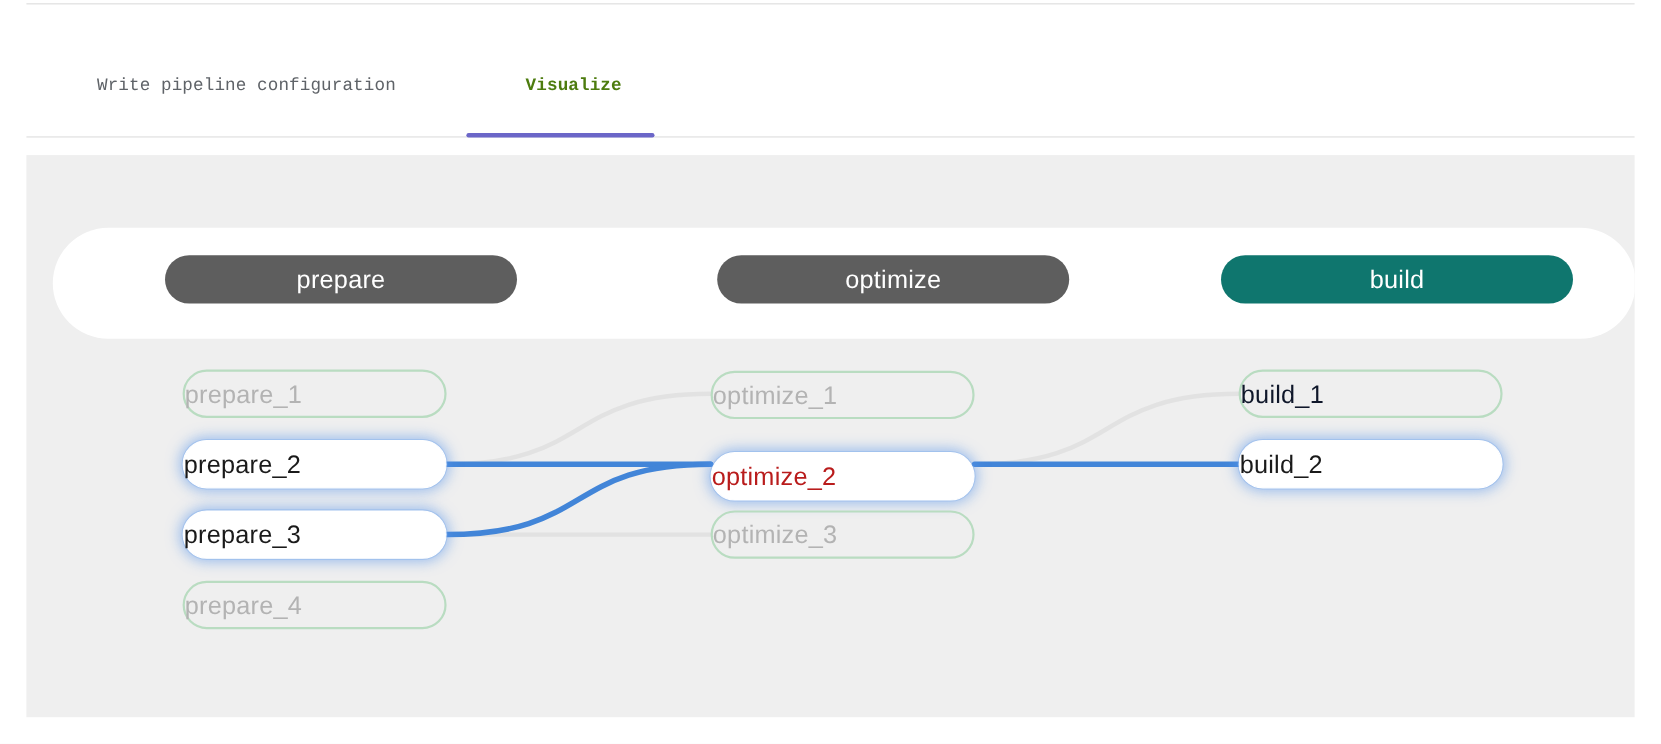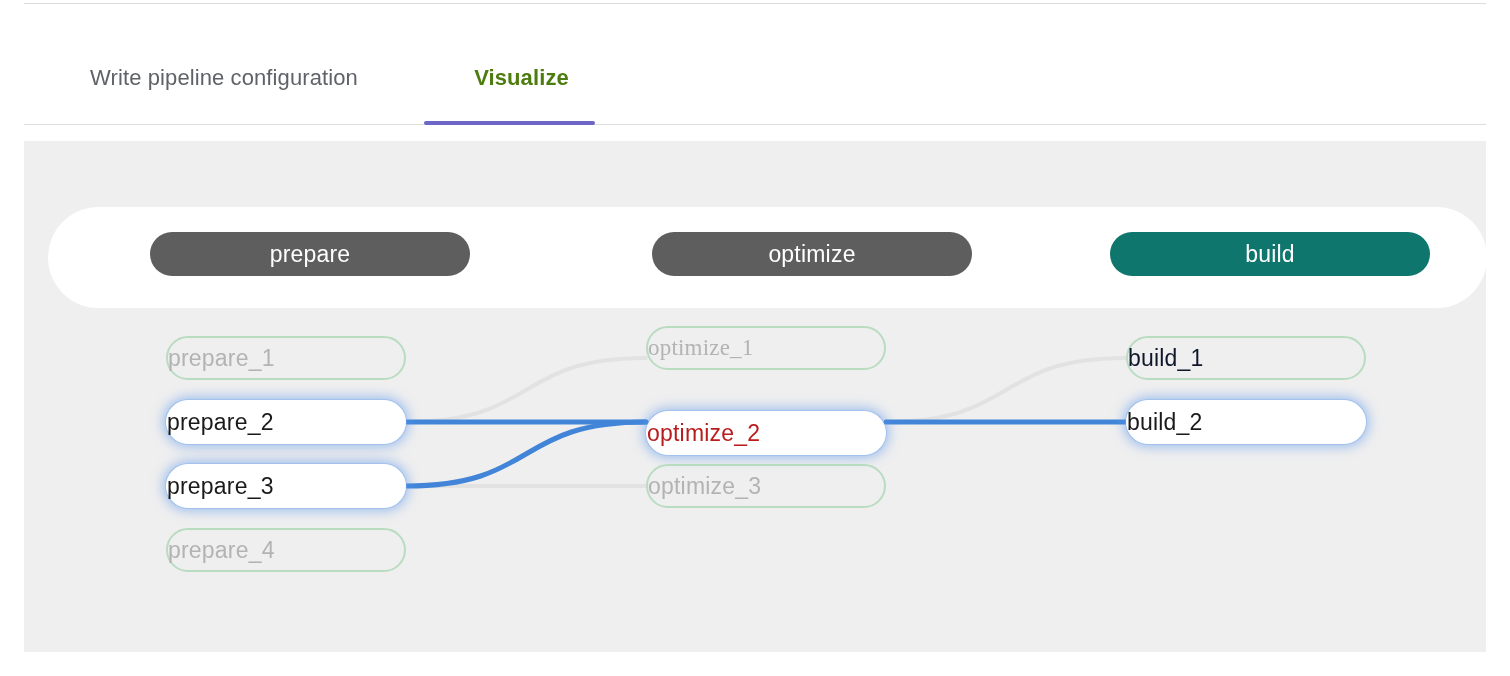--- a/index.html
+++ b/index.html
@@ -51,22 +51,23 @@
     height: 95px;
     display: flex;
     align-items: center;
     justify-content: center;
     box-sizing: border-box;
     cursor: pointer;
     user-select: none;
     white-space: nowrap;
   }
   .tab-label {
-    font-size: 22px;
+    font-size: 16px;
     letter-spacing: .1px;
+    font-family: Liberation Mono, monospace;
   }
   .tab-inactive { left: 0px; width: 400px; }
   .tab-inactive .tab-label { color: #5f6368; font-weight: 400; }
   .tab-active { left: 400px; width: 195px; }
   .tab-active .tab-label { color: #4d7c0f; font-weight: 700; }
   .tab-active-bar {
     position: absolute;
     left: 400px;
     top: 91px;
     width: 171px;
@@ -203,21 +204,21 @@
         </div>
         <div class="node active" style="left: 142px; top: 259px; color: rgb(26, 26, 26);">
           <span>prepare_2</span>
         </div>
         <div class="node active" style="left: 142px; top: 323px; color: rgb(26, 26, 26);">
           <span>prepare_3</span>
         </div>
         <div class="node dim" style="left: 142px; top: 387px; border-color: rgb(185, 220, 193); color: rgb(179, 179, 179);">
           <span>prepare_4</span>
         </div>
-        <div class="node dim" style="left: 622px; top: 185px; border-color: rgb(185, 220, 193); color: rgb(179, 179, 179); font-family: Liberation Serif, serif;">
+        <div class="node dim" style="left: 622px; top: 196px; border-color: rgb(185, 220, 193); color: rgb(179, 179, 179);">
           <span>optimize_1</span>
         </div>
         <div class="node active" style="left: 622px; top: 270px; color: #b91c1c;">
           <span>optimize_2</span>
         </div>
         <div class="node dim" style="left: 622px; top: 323px; border-color: rgb(185, 220, 193); color: rgb(179, 179, 179);">
           <span>optimize_3</span>
         </div>
         <div class="node dim" style="left: 1102px; top: 195px; border-color: rgb(185, 220, 193); color: #0f172a;">
           <span>build_1</span>

